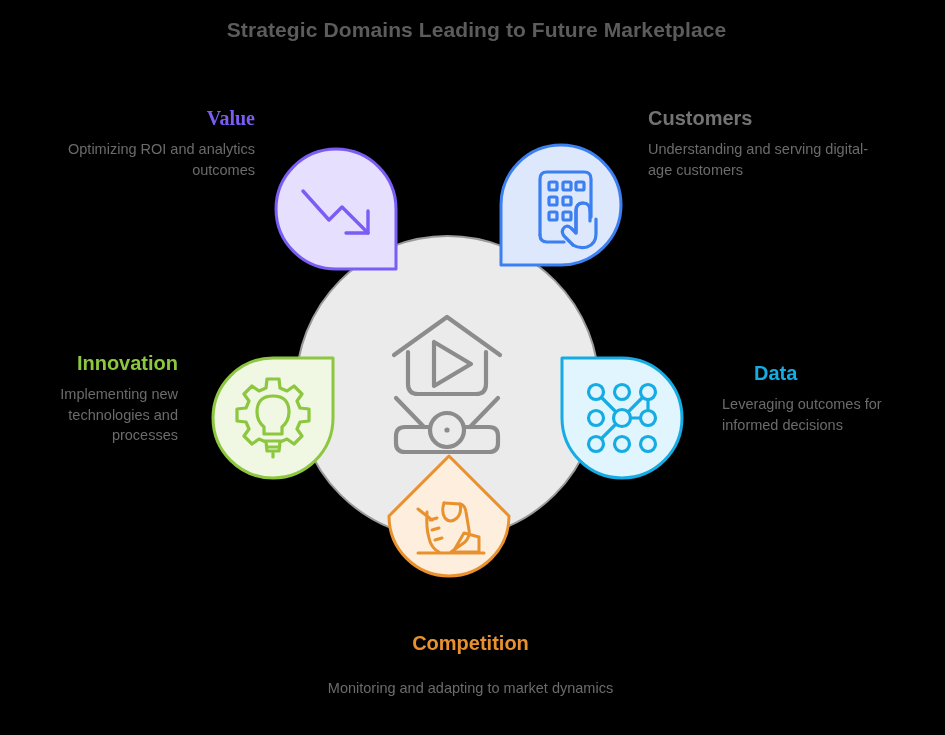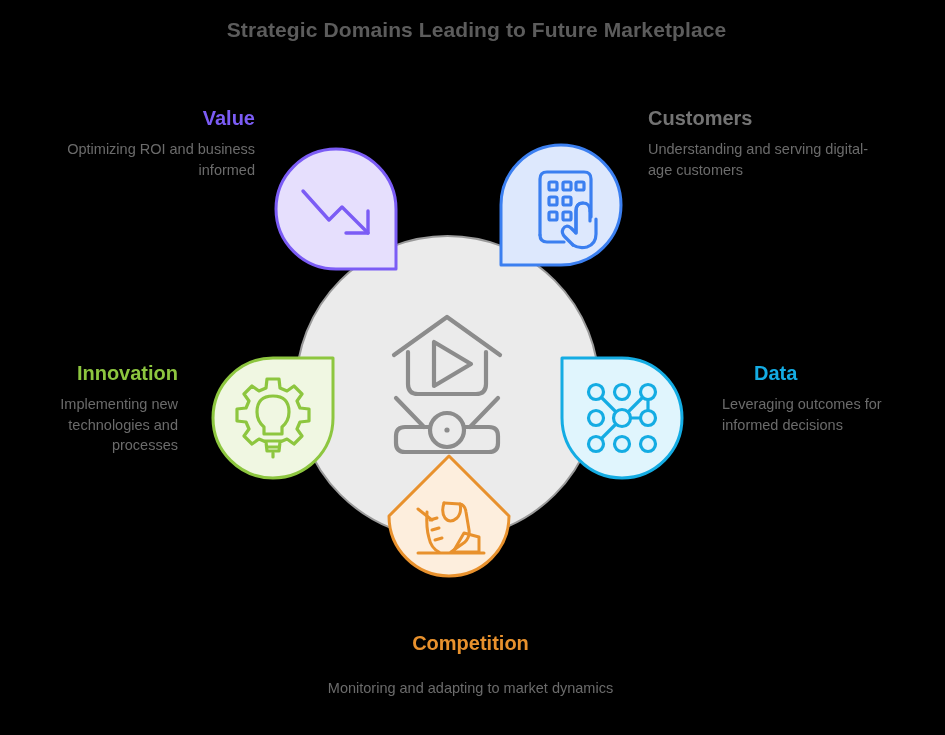--- a/index.html
+++ b/index.html
@@ -79,21 +79,21 @@
   }
   .label-desc {
     font-size: 14.5px;
     color: #6b6b6b;
     line-height: 1.42;
     margin: 0;
   }
 
   #label-value      { left: 20px;  top: 107px; width: 235px; text-align: right; }
   #label-customers  { left: 648px; top: 107px; width: 240px; text-align: left; }
-  #label-innovation { left: 8px;   top: 362px; width: 170px; text-align: right; }
+  #label-innovation { left: 8px;   top: 352px; width: 170px; text-align: right; }
   #label-data       { left: 722px; top: 362px; width: 215px; text-align: left; }
   #label-competition{ left: 288px; top: 632px; width: 365px; text-align: center; }
 
   #label-competition .label-title { margin-bottom: 24px; }
 </style>
 </head>
 <body>
 
 <div id="page">
 
@@ -201,22 +201,22 @@
         <path d="M45 68 L52 66"></path>
         <path d="M47 78 L54 76"></path>
         <path d="M50 88 L57 86"></path>
         <path d="M79 81 L68 100 L94 100 L94 85 Z"></path>
         <path d="M33 101 L99 101"></path>
       </g>
     </svg>
   </div>
 
   <div class="label-block" id="label-value">
-    <div class="label-title" style="color:#7b5cf5;">Value</div>
-    <div class="label-desc">Optimizing ROI and business informed</div>
+    <div class="label-title" style="color:#7b5cf5;font-family:Liberation Serif, serif;">Value</div>
+    <div class="label-desc">Optimizing ROI and analytics outcomes</div>
   </div>
 
   <div class="label-block" id="label-customers">
     <div class="label-title" style="color:#737373;">Customers</div>
     <div class="label-desc">Understanding and serving digital-age customers</div>
   </div>
 
   <div class="label-block" id="label-innovation">
     <div class="label-title" style="color:#8dc63f;">Innovation</div>
     <div class="label-desc">Implementing new technologies and processes</div>

